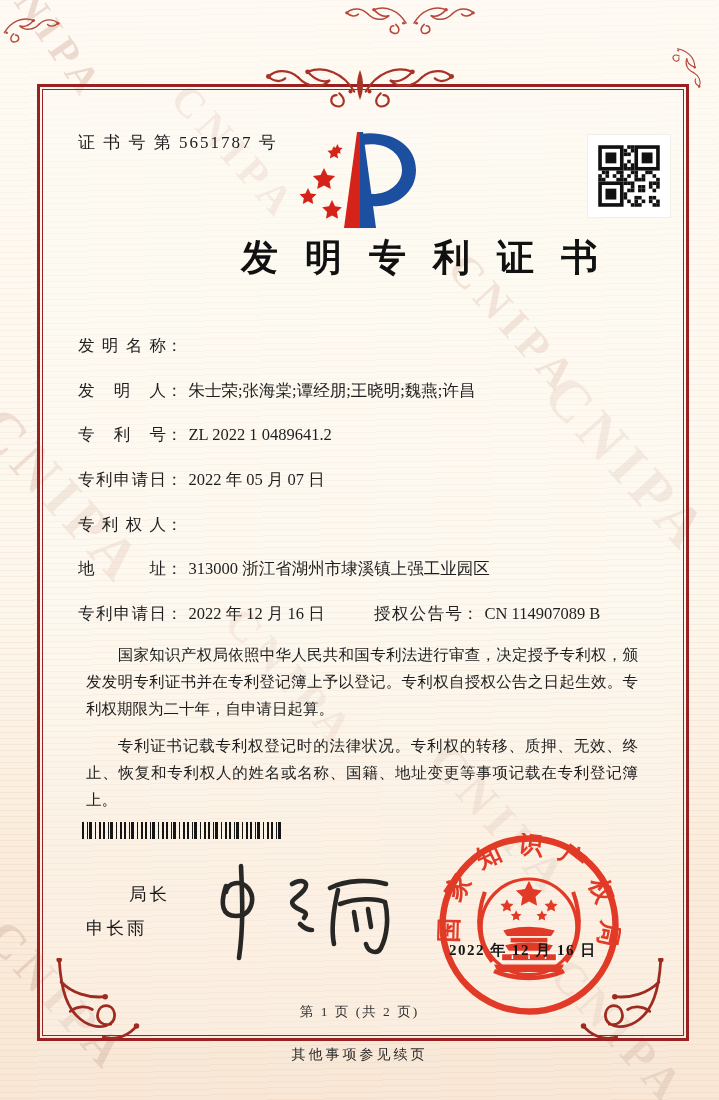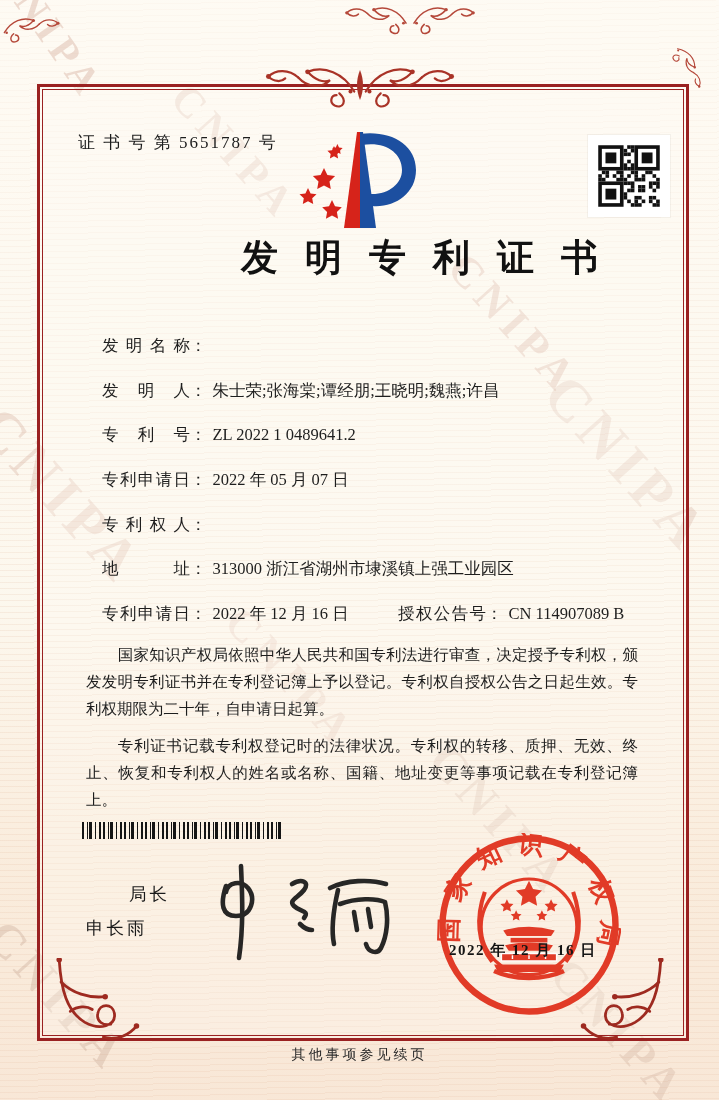--- a/index.html
+++ b/index.html
@@ -40,21 +40,21 @@
   .cert-no{position:absolute;left:78px;top:131px;font-size:17px;letter-spacing:2px;color:#1c1c1c;}
   .logo{position:absolute;left:294px;top:128px;width:142px;height:104px;}
   .qr{position:absolute;left:588px;top:135px;width:82px;height:82px;background:#fff;
       display:flex;align-items:center;justify-content:center;box-shadow:0 0 0 1px rgba(0,0,0,.04);}
   .title{
     position:absolute;left:12px;top:233px;width:719px;text-align:center;
     font-size:37px;font-weight:700;letter-spacing:27px;text-indent:27px;color:#111;margin-left:48px;
   }
 
   .fields{position:absolute;left:78px;top:337px;width:568px;font-size:16.5px;color:#1e1e1e;}
-  .frow{display:flex;margin-bottom:26.5px;line-height:1.1;margin-left:24px;}
+  .frow{display:flex;margin-bottom:26.5px;line-height:1.1;}
   .flabel{display:inline-block;width:88px;text-align:justify;text-align-last:justify;flex:none;}
   .colon{flex:none;margin-right:6px;}
   .fvalue{flex:1;}
   .group1{display:flex;width:296px;flex:none;}
   .group2{display:flex;flex:1;}
   .group2 .flabel{width:88px;}
 
   .body-text{
     position:absolute;left:78px;top:634px;width:568px;
     font-size:15.5px;line-height:1.74;text-align:justify;color:#1d1d1d;
@@ -380,15 +380,16 @@
       <path d="M70,131 h60 v8 h-60 Z M82,133 v4 M100,133 v4 M118,133 v4" stroke="#fff" stroke-width="1.6"></path>
       <path d="M62,143 h76 l-4,8 h-68 Z" stroke="none"></path>
       <path d="M52,64 C42,92 44,120 60,140" fill="none" stroke-width="4.5"></path>
       <path d="M148,64 C158,92 156,120 140,140" fill="none" stroke-width="4.5"></path>
       <path d="M62,150 C84,160 116,160 138,150" fill="none" stroke-width="5"></path>
     </g>
   </svg>
 
   <div class="seal-date">2022 年 12 月 16 日</div>
 
+  <div class="page-info">第 1 页 (共 2 页)</div>
   <div class="note">其他事项参见续页</div>
 
 </div>
 
 </body></html>

